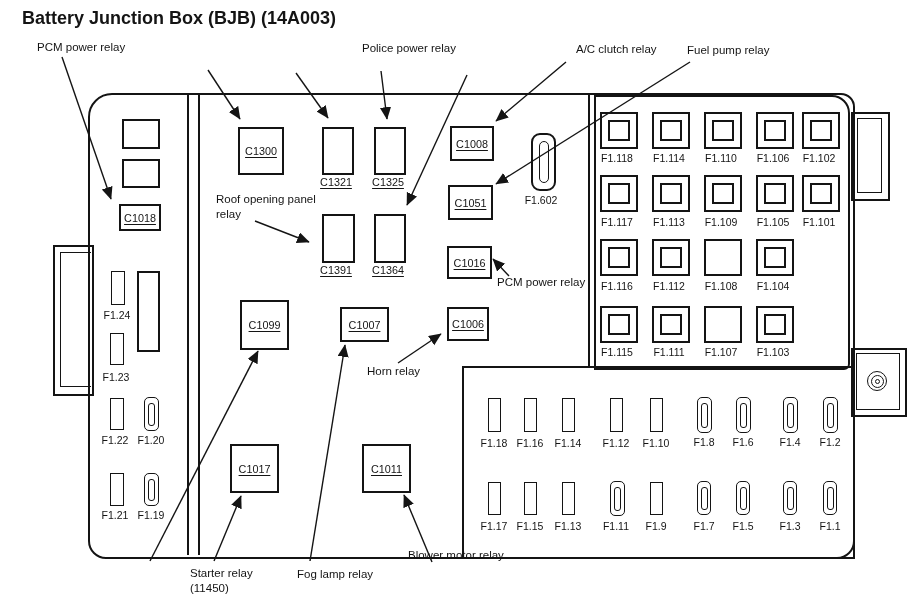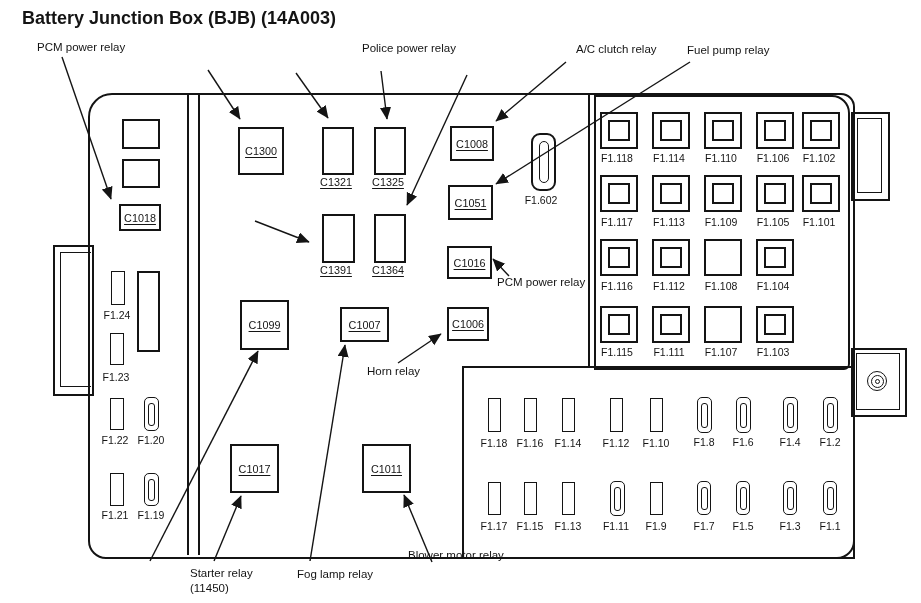--- a/index.html
+++ b/index.html
@@ -48,20 +48,22 @@
 
   <div class="box" style="left:851px;top:348px;width:52px;height:65px"></div>
   <div class="thinbox" style="left:856px;top:353px;width:42px;height:55px"></div>
   <div class="screw" style="left:867px;top:371px"></div>
 
   <div class="t" style="left:37px;top:40px">PCM power relay</div>
   <div class="t" style="left:362px;top:41px">Police power relay</div>
   <div class="t" style="left:576px;top:42px">A/C clutch relay</div>
   <div class="t" style="left:687px;top:43px">Fuel pump relay</div>
 
+  <div class="t" style="left:216px;top:192px">Roof opening panel
+relay</div>
   <div class="t" style="left:497px;top:275px">PCM power relay</div>
   <div class="t" style="left:367px;top:364px">Horn relay</div>
 
   <div class="t" style="left:190px;top:566px">Starter relay
 (11450)</div>
   <div class="t" style="left:297px;top:567px">Fog lamp relay</div>
   <div class="t" style="left:408px;top:548px">Blower motor relay</div>
 
   <div class="box" style="left:122px;top:119px;width:34px;height:26px"></div>
   <div class="box" style="left:122px;top:159px;width:34px;height:25px"></div>

